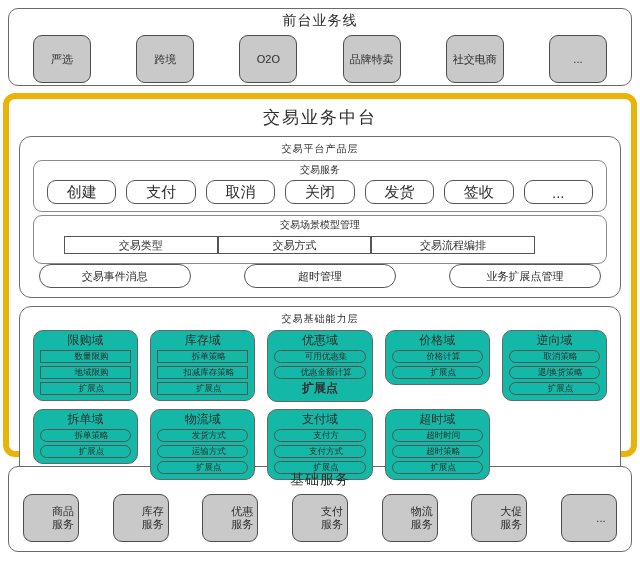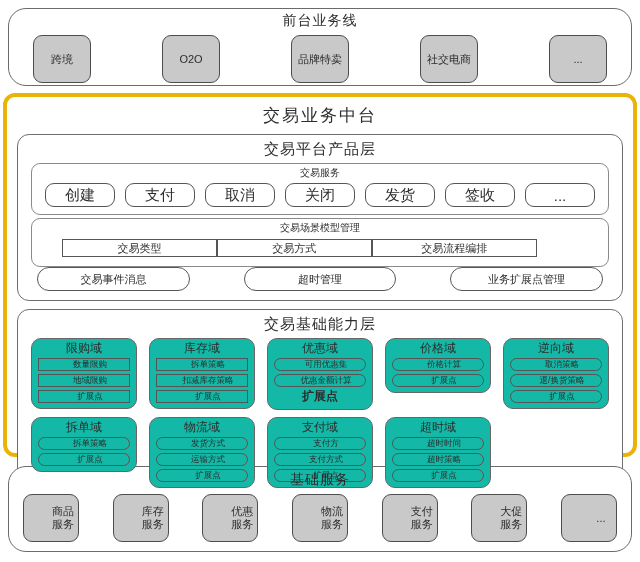--- a/index.html
+++ b/index.html
@@ -1,38 +1,38 @@
 <!DOCTYPE html>
 <html><head>
 <meta charset="utf-8">
 <style>
   * { margin:0; padding:0; box-sizing:border-box; }
   html,body { width:640px; height:562px; background:#ffffff; overflow:hidden;
     font-family:"Liberation Sans", sans-serif; color:#2d2d2d; }
   .page { width:640px; height:562px; position:relative; }
 
-  .panel { background:#fff; border:1.5px solid #6a6a6a; border-radius:18px; }
+  .panel { background:#fff; border:1.5px solid #6a6a6a; border-radius:10px; }
 
   
   .top-panel { margin:8px 8px 0; height:78px; padding:3px 24px 0; }
   .bottom-panel { margin:9px 8px 0; height:86px; padding:4px 14px 0; }
   .section-title { text-align:center; font-size:14px; letter-spacing:1px; }
   .gray-row { display:flex; justify-content:space-between; align-items:center; margin-top:5px; }
   .gray-box { width:58px; height:48px; background:#c9c9c9; border:1.5px solid #4d4d4d;
     border-radius:9px; display:flex; align-items:center; justify-content:center;
     font-size:11px; text-align:center; line-height:13px; padding:2px; }
   .bottom-panel .gray-box { width:56px;padding-left:26px; }
 
   
-  .accent-panel { margin:7px 3px 0; height:364px; border:4px solid #eab308;
+  .accent-panel { margin:7px 3px 0; height:364px; border:6px solid #eab308;
     border-radius:12px; padding:4px 10px 0; background:#fff; }
   .mid-title { text-align:center; font-size:17px; letter-spacing:2px; margin:3px 0 7px; }
 
   .inner-panel { border:1.5px solid #6e6e6e; border-radius:12px; padding:3px 13px 9px; background:#fff; }
-  .inner-title { text-align:center; font-size:15px; letter-spacing:1px; margin:2px 0 4px; }
+  .inner-title { text-align:center; font-size:10px; letter-spacing:1px; margin:2px 0 4px; }
 
   
   .sub-group { border:1px solid #8a8a8a; border-radius:9px; padding:2px 8px 7px; margin-top:3px; }
   .sub-title { text-align:center; font-size:10px; margin-bottom:3px; }
   .pill-row { display:flex; justify-content:space-between; }
   .svc-pill { flex:1; margin:0 5px; height:24px; border:1.2px solid #555;
     border-radius:9px; display:flex; align-items:center; justify-content:center; font-size:15px; }
   .rect-row { display:flex; padding:1px 22px 2px; }
   .rect-item { width:30%; height:18px; border:1px solid #555; display:flex;
     align-items:center; justify-content:center; font-size:11px; }
@@ -54,20 +54,21 @@
   .d-ext-big { text-align:center; font-size:12px; font-weight:bold; margin-top:2px; line-height:15px; }
 </style>
 </head>
 <body>
 
 <div class="page">
 
   <section class="panel top-panel">
     <div class="section-title">前台业务线</div>
     <div class="gray-row">
+      <div class="gray-box">严选</div>
       <div class="gray-box">跨境</div>
       <div class="gray-box">O2O</div>
       <div class="gray-box">品牌特卖</div>
       <div class="gray-box">社交电商</div>
       <div class="gray-box">...</div>
     </div>
   </section>
 
   <section class="accent-panel">
     <div class="mid-title">交易业务中台</div>
@@ -172,20 +173,20 @@
       </div>
     </div>
   </section>
 
   <section class="panel bottom-panel">
     <div class="section-title">基础服务</div>
     <div class="gray-row">
       <div class="gray-box">商品服务</div>
       <div class="gray-box">库存服务</div>
       <div class="gray-box">优惠服务</div>
+      <div class="gray-box">支付服务</div>
       <div class="gray-box">物流服务</div>
-      <div class="gray-box">支付服务</div>
       <div class="gray-box">大促服务</div>
       <div class="gray-box">...</div>
     </div>
   </section>
 
 </div>
 
 </body></html>

